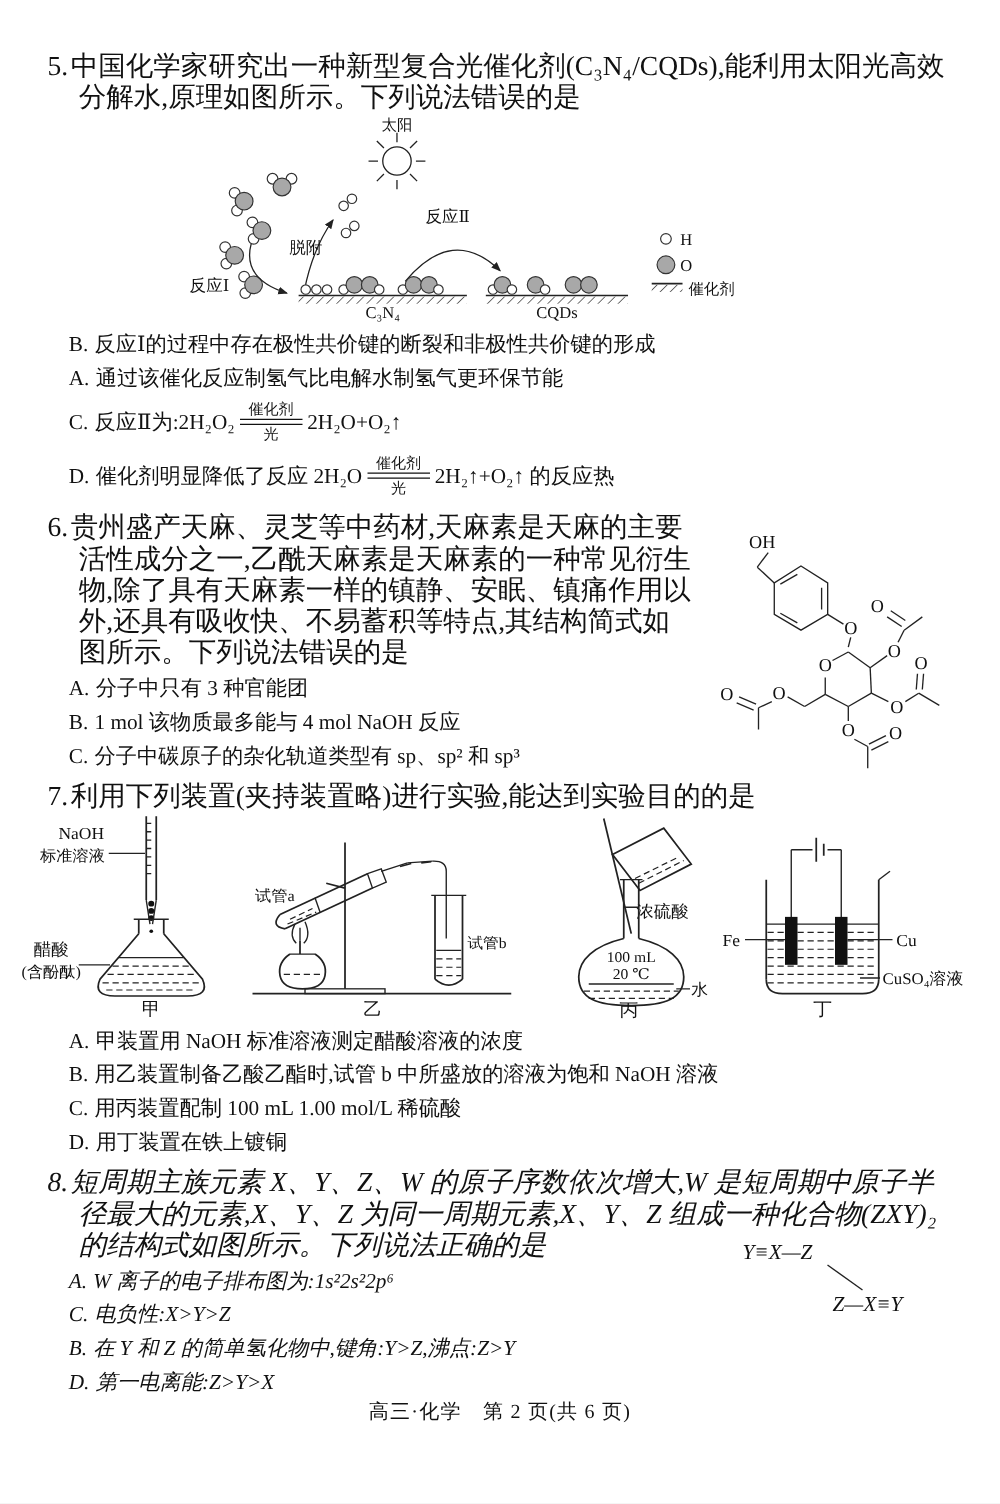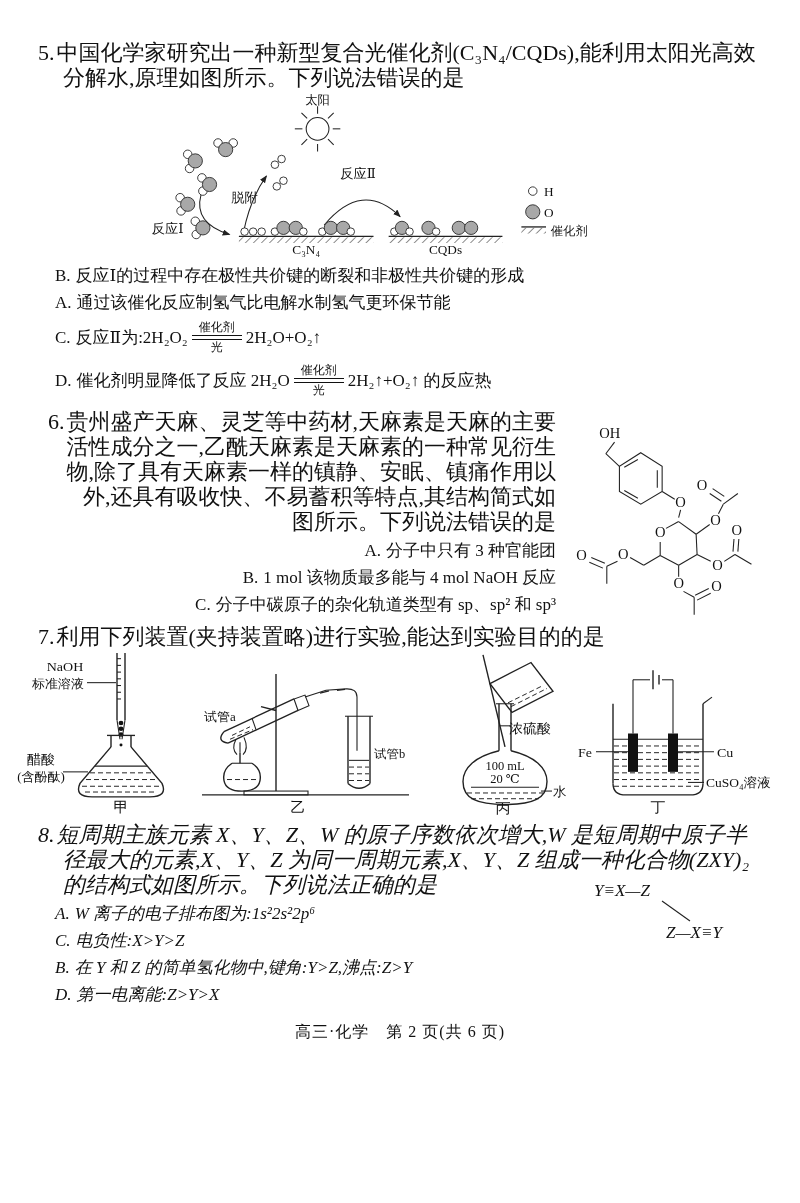--- a/index.html
+++ b/index.html
@@ -14,27 +14,27 @@
   .qno{padding-right:2px;}
   .opts{margin:3px 0 0 17px;}
   .opt{margin:0;font-size:17px;line-height:27px;}
   .opt .olabel{padding-right:5px;}
   .opt-eq{display:flex;align-items:center;padding:5px 0;line-height:1.15;}
   .cond{display:inline-flex;flex-direction:column;align-items:center;margin:0 4px;}
   .cond-top,.cond-bot{font-size:12px;line-height:13px;white-space:nowrap;}
   .cond-line{align-self:stretch;height:3px;border-top:1.6px solid #111;border-bottom:1.6px solid #111;min-width:50px;margin:1px 0;}
   .q5-svg{display:block;margin:3px 0 0 108px;}
   #q6{position:relative;margin-top:7px;}
-  .q6-main{width:518px;text-align:right;}
+  .q6-main{width:518px;}
   .q6-struct{position:absolute;left:529px;top:4px;}
   #q7{margin-top:6px;}
   .apparatus-row{display:flex;width:795px;margin:2px 0 0 -30px;}
   #q8{position:relative;margin-top:6px;font-style:italic;}
   .q8-struct{position:absolute;left:556px;top:58px;}
-  .footer{text-align:center;font-size:16px;margin-top:14px;letter-spacing:1px;}
+  .footer{text-align:center;font-size:16px;letter-spacing:1px;}
   
   svg .ln{stroke:#222;stroke-width:1.4;fill:none;}
   svg .thin{stroke:#222;stroke-width:1.1;fill:none;}
   svg .dash{stroke:#222;stroke-width:1;fill:none;stroke-dasharray:5 3;}
   svg .atom-o{fill:#a8a8a8;stroke:#333;stroke-width:1;}
   svg .atom-h{fill:#fff;stroke:#333;stroke-width:1;}
   svg .blk{fill:#111;stroke:none;}
   svg text{font-family:"Liberation Serif","DejaVu Serif",serif;fill:#111;stroke:none;}
 </style>
 </head>
@@ -406,20 +406,26 @@
           <line class="thin" x1="28" y1="105" x2="60" y2="105"></line>
           <line class="thin" x1="110" y1="105" x2="146" y2="105"></line>
           <text x="149" y="110" font-size="14">Cu</text>
           <line class="thin" x1="120" y1="137" x2="136" y2="137"></line>
           <text x="138" y="142" font-size="13.5">CuSO₄溶液</text>
         </g>
         <text x="90" y="168" font-size="15" text-anchor="middle">丁</text>
       </svg>
     </div>
 
+    <div class="opts">
+      <p class="opt"><span class="olabel">A.</span><span>甲装置用 NaOH 标准溶液测定醋酸溶液的浓度</span></p>
+      <p class="opt"><span class="olabel">B.</span><span>用乙装置制备乙酸乙酯时,试管 b 中所盛放的溶液为饱和 NaOH 溶液</span></p>
+      <p class="opt"><span class="olabel">C.</span><span>用丙装置配制 100 mL 1.00 mol/L 稀硫酸</span></p>
+      <p class="opt"><span class="olabel">D.</span><span>用丁装置在铁上镀铜</span></p>
+    </div>
   </section>
 
   <section class="question" id="q8">
     <p class="stem"><span class="qno">8.</span><span>短周期主族元素 X、Y、Z、W 的原子序数依次增大,W 是短周期中原子半径最大的元素,X、Y、Z 为同一周期元素,X、Y、Z 组成一种化合物(ZXY)₂ 的结构式如图所示。下列说法正确的是</span></p>
     <div class="opts">
       <p class="opt"><span class="olabel">A.</span><span>W 离子的电子排布图为:1s²2s²2p⁶</span></p>
       <p class="opt"><span class="olabel">C.</span><span>电负性:X&gt;Y&gt;Z</span></p>
       <p class="opt"><span class="olabel">B.</span><span>在 Y 和 Z 的简单氢化物中,键角:Y&gt;Z,沸点:Z&gt;Y</span></p>
       <p class="opt"><span class="olabel">D.</span><span>第一电离能:Z&gt;Y&gt;X</span></p>
     </div>

